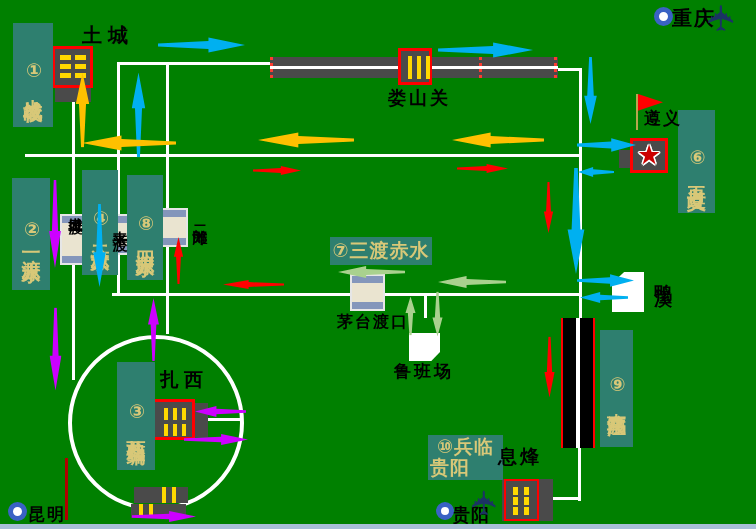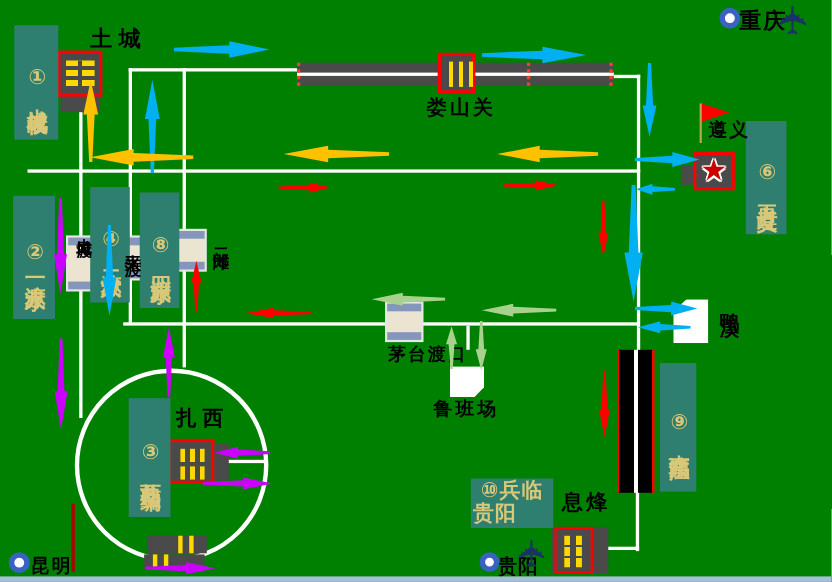--- a/index.html
+++ b/index.html
@@ -96,39 +96,40 @@
   <div class="ferry" style="left:352px;top:276px;width:31px;height:33px;"></div>
 
   <div class="whitepoly" style="left:612px;top:272px;width:32px;height:40px;clip-path:polygon(38% 0,100% 0,100% 100%,0 100%,0 28%);"></div>
   <div class="whitepoly" style="left:409px;top:333px;width:31px;height:28px;clip-path:polygon(0 0,100% 0,100% 68%,72% 100%,0 100%);"></div>
 
   <div class="vlabel" style="left:13px;top:23px;width:40px;height:104px;">①土城战役</div>
   <div class="vlabel" style="left:12px;top:178px;width:38px;height:112px;">②一渡赤水</div>
   <div class="vlabel" style="left:117px;top:362px;width:38px;height:108px;">③扎西整编</div>
   <div class="vlabel" style="left:82px;top:170px;width:36px;height:105px;">④二渡赤水</div>
   <div class="vlabel" style="left:678px;top:110px;width:37px;height:103px;">⑥再占遵义</div>
+  <div class="hlabel" style="left:330px;top:237px;width:102px;height:28px;font-size:19px;">⑦三渡赤水</div>
   <div class="vlabel" style="left:127px;top:175px;width:36px;height:105px;">⑧四渡赤水</div>
   <div class="vlabel" style="left:600px;top:330px;width:33px;height:117px;">⑨南渡乌江</div>
   <div class="hlabel" style="left:428px;top:435px;width:75px;height:45px;font-size:19px;flex-direction:column;line-height:1.1;">
     <span>⑩兵临</span>
     <span style="align-self:flex-start;margin-left:2px;">贵阳</span>
   </div>
 
   <div class="ptext" style="left:58px;top:22px;font-size:20px;letter-spacing:6px;margin-left:24px;">土城</div>
   <div class="ptext" style="left:388px;top:86px;font-size:18px;letter-spacing:3px;">娄山关</div>
   <div class="ptext" style="left:644px;top:107px;font-size:17px;letter-spacing:2px;">遵义</div>
   <div class="ptext" style="left:672px;top:5px;font-size:20px;letter-spacing:2px;">重庆</div>
   <div class="ptext vtext" style="left:651px;top:270px;font-size:18px;letter-spacing:4px;">鸭溪</div>
   <div class="ptext vtext" style="left:190px;top:214px;font-size:15px;letter-spacing:2px;">二郎滩</div>
   <div class="ptext vtext" style="left:110px;top:219px;font-size:15px;letter-spacing:2px;">太平渡</div>
   <div class="ptext vtext" style="left:66px;top:206px;font-size:14px;letter-spacing:1px;">土城渡口</div>
-  <div class="ptext" style="left:337px;top:312px;font-size:16px;letter-spacing:2px;margin-left:16px;">茅台渡口</div>
+  <div class="ptext" style="left:337px;top:312px;font-size:16px;letter-spacing:2px;">茅台渡口</div>
   <div class="ptext" style="left:394px;top:360px;font-size:17px;letter-spacing:3px;">鲁班场</div>
   <div class="ptext" style="left:160px;top:367px;font-size:19px;letter-spacing:5px;">扎西</div>
-  <div class="ptext" style="left:498px;top:444px;font-size:19px;letter-spacing:3px;margin-left:13px;">息烽</div>
+  <div class="ptext" style="left:498px;top:444px;font-size:19px;letter-spacing:3px;">息烽</div>
   <div class="ptext" style="left:452px;top:503px;font-size:18px;letter-spacing:1px;">贵阳</div>
   <div class="ptext" style="left:28px;top:503px;font-size:17px;letter-spacing:2px;">昆明</div>
 
   <div class="city-ring" style="left:654px;top:7px;width:19px;height:19px;"></div>
   <div class="city-ring" style="left:436px;top:502px;width:18px;height:18px;"></div>
   <div class="city-ring" style="left:8px;top:502px;width:19px;height:19px;"></div>
   <div class="plane" style="left:707px;top:0px;transform:rotate(-90deg);">✈</div>
   <div class="plane" style="left:470px;top:486px;font-size:34px;transform:rotate(-90deg);">✈</div>
 
   <div class="ar cyan" style="left:158px;top:36px;width:87px;height:18px;"></div>

